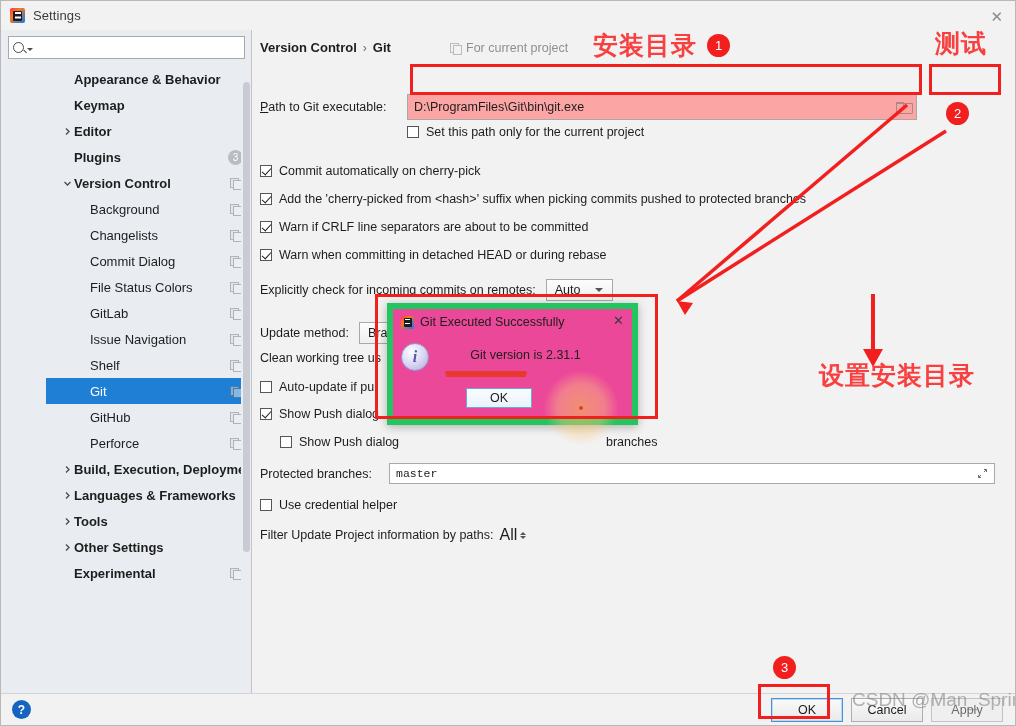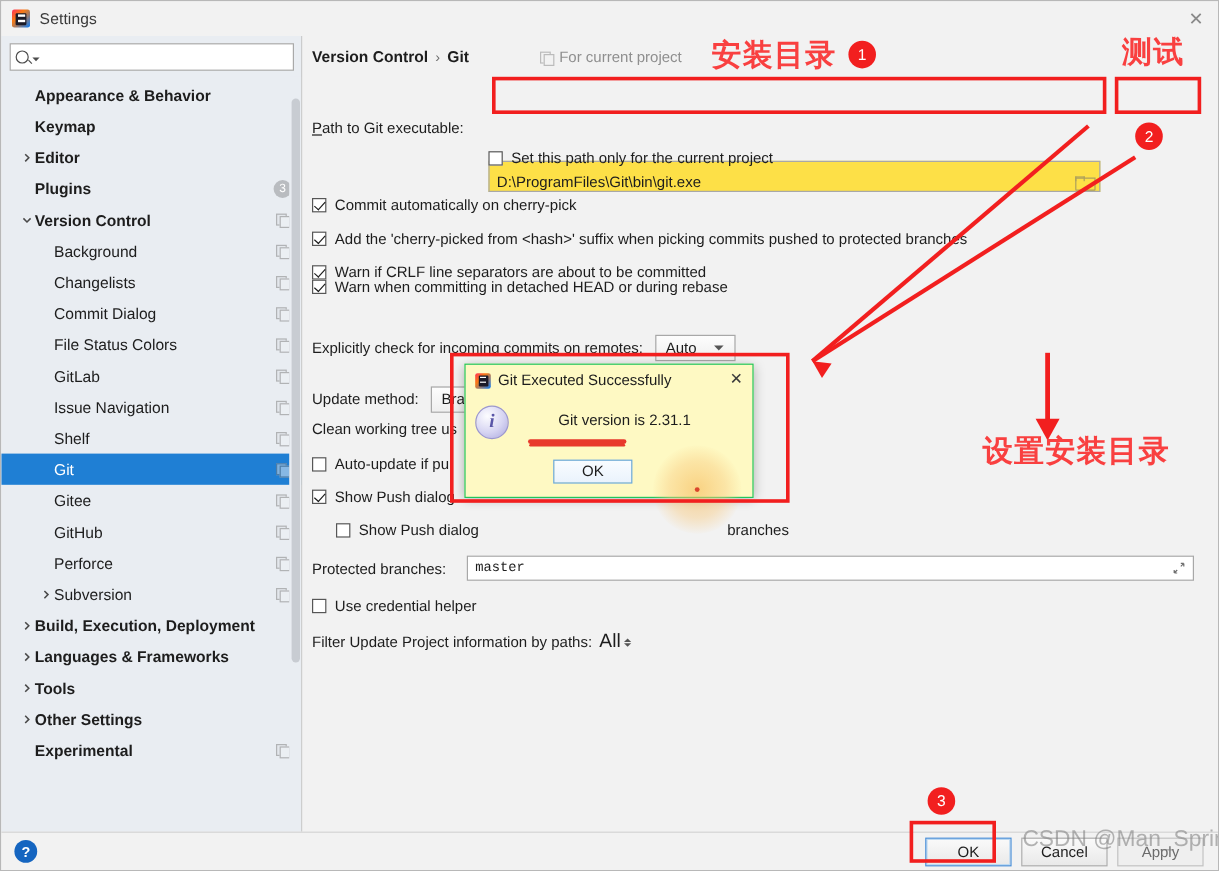--- a/index.html
+++ b/index.html
@@ -78,21 +78,21 @@
     transform: rotate(45deg); right: -4px; bottom: 0px;
   }
   .mag-caret {
     width: 0; height: 0; border-left: 3px solid transparent; border-right: 3px solid transparent;
     border-top: 3.5px solid #4c4c4c; margin-left: 2px; margin-top: 4px;
   }
   .search-input {
     border: 0; outline: 0; background: transparent; flex: 1;
     font-family: "Liberation Sans", sans-serif; font-size: 12px; padding-left: 3px;
   }
-  .tree { flex: 1; overflow: hidden; position: relative; padding-top: 2px; }
+  .tree { flex: 1; overflow: hidden; position: relative; padding-top: 2px; padding-left: 45px; }
   .tree-scroll { position: absolute; right: 0; top: 0; bottom: 0; width: 10px; background: #e9edf2; }
   .tree-thumb { position: absolute; right: 1px; top: 18px; width: 7px; height: 470px; background: #c8ccd2; border-radius: 4px; }
 
   .node {
     height: 26px; display: flex; align-items: center;
     padding-right: 8px; box-sizing: border-box; cursor: default;
     position: relative;
   }
   .node.sel { background: #1f7fd4; }
   .node.sel .node-label { color: #fff; }
@@ -136,22 +136,22 @@
   .fc-icon { width: 11px; height: 11px; position: relative; opacity: .55; }
   .fc-icon::before { content:""; position:absolute; left:0; top:0; width:7px; height:8px; border:1px solid #8f8f8f; }
   .fc-icon::after { content:""; position:absolute; left:3px; top:2px; width:7px; height:8px; border:1px solid #8f8f8f; background:#f2f2f2; }
 
   .row { position: absolute; display: flex; align-items: center; }
   .lbl { font-size: 12.5px; color: #1d1d1d; white-space: nowrap; }
   .lbl u { text-decoration: underline; }
 
   .path-field {
     position: absolute; left: 155px; top: 64px; width: 510px; height: 26px;
-    background: #fde047; border: 1px solid #a8a8a8; box-sizing: border-box;
-    display: flex; align-items: flex-end; padding: 0 4px 0 6px; margin-top: 40px;
+    background: #fca5a5; border: 1px solid #a8a8a8; box-sizing: border-box;
+    display: flex; align-items: center; padding: 0 4px 0 6px;
   }
   .path-value { flex: 1; font-size: 12.5px; color: #1d1d1d; }
   .folder-ico { width: 16px; height: 13px; position: relative; flex: none; opacity: .55; }
   .folder-ico::before {
     content: ""; position: absolute; left: 0; bottom: 0; width: 15px; height: 9px;
     border: 1.4px solid #6d6d6d; border-radius: 0 0 1px 1px;
   }
   .folder-ico::after {
     content: ""; position: absolute; left: 0; top: 1px; width: 6px; height: 3px;
     border: 1.4px solid #6d6d6d; border-bottom: 0;
@@ -209,21 +209,21 @@
     border: 1px solid #adadad; background: linear-gradient(#fafafa,#e9e9e9);
     box-sizing: border-box; font-size: 12.5px; color: #1d1d1d;
     display: flex; align-items: center; justify-content: center; cursor: pointer;
   }
   .btn.primary { border-color: #4a90d9; box-shadow: inset 0 0 0 1px #bcd9f2; }
   .btn.dim { color: #6b6b6b; border-color: #c3c3c3; background: #efefef; }
 
   
   .modal {
     position: absolute; left: 386px; top: 302px; width: 239px; height: 110px;
-    background: #fef9c3; border: 1px solid #22c55e;
+    background: #ec4899; border: 6px solid #22c55e;
     box-shadow: 0 2px 9px rgba(0,0,0,.28);
     z-index: 40;
   }
   .modal-title {
     height: 26px; display: flex; align-items: center; padding: 0 6px 0 8px;
     position: relative;
   }
   .modal-title .ij-logo { width: 13px; height: 13px; margin-right: 6px; }
   .modal-title .ij-logo::after { left: 2.5px; top: 2px; width: 8px; height: 9px; }
   .modal-title .ij-logo::before { left: 4px; top: 3.5px; width: 5px; height: 1.2px; box-shadow: 0 4px 0 0 #fff; }
@@ -382,43 +382,27 @@
             <span class="copy-badge"></span>
           </div>
           <div class="node sel" style="padding-left: 31px;">
             <span class="arrow"></span>
             <span class="node-label">Git</span>
             <span class="node-spacer"></span>
             <span class="copy-badge"></span>
           </div>
           <div class="node" style="padding-left: 31px;">
             <span class="arrow"></span>
-            <span class="node-label">Gitee</span>
-            <span class="node-spacer"></span>
-            <span class="copy-badge"></span>
-          </div>
-          <div class="node" style="padding-left: 31px;">
-            <span class="arrow"></span>
             <span class="node-label">GitHub</span>
             <span class="node-spacer"></span>
             <span class="copy-badge"></span>
           </div>
           <div class="node" style="padding-left: 31px;">
             <span class="arrow"></span>
             <span class="node-label">Perforce</span>
-            <span class="node-spacer"></span>
-            <span class="copy-badge"></span>
-          </div>
-          <div class="node" style="padding-left: 31px;">
-            <span class="arrow">
-              <svg width="9" height="9" viewBox="0 0 9 9">
-                <path d="M3 1.5 L6 4.5 L3 7.5" stroke="#4a4a4a" stroke-width="1.3" fill="none"></path>
-              </svg>
-            </span>
-            <span class="node-label">Subversion</span>
             <span class="node-spacer"></span>
             <span class="copy-badge"></span>
           </div>
           <div class="node" style="padding-left: 15px;">
             <span class="arrow">
               <svg width="9" height="9" viewBox="0 0 9 9">
                 <path d="M3 1.5 L6 4.5 L3 7.5" stroke="#4a4a4a" stroke-width="1.3" fill="none"></path>
               </svg>
             </span>
             <span class="node-label bold">Build, Execution, Deployment</span>
@@ -494,21 +478,21 @@
         <span class="lbl">Commit automatically on cherry-pick</span>
       </div>
       <div class="row" style="left:8px; top:162px;">
         <span class="cb on"></span>
         <span class="lbl">Add the 'cherry-picked from &lt;hash&gt;' suffix when picking commits pushed to protected branches</span>
       </div>
       <div class="row" style="left:8px; top:190px;">
         <span class="cb on"></span>
         <span class="lbl">Warn if CRLF line separators are about to be committed</span>
       </div>
-      <div class="row" style="left:8px; top:202px;">
+      <div class="row" style="left:8px; top:218px;">
         <span class="cb on"></span>
         <span class="lbl">Warn when committing in detached HEAD or during rebase</span>
       </div>
 
       <div class="row" style="left:8px; top:249px;">
         <span class="lbl">Explicitly check for incoming commits on remotes:</span>
         <span class="combo" style="margin-left:10px;">
           <span>Auto</span>
           <span class="caret"></span>
         </span>

